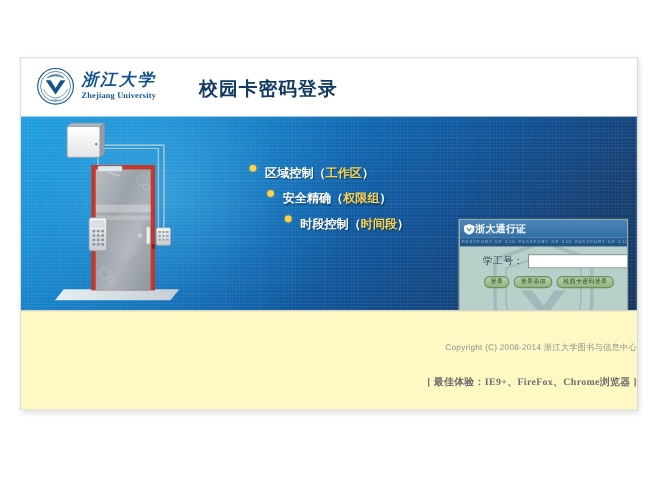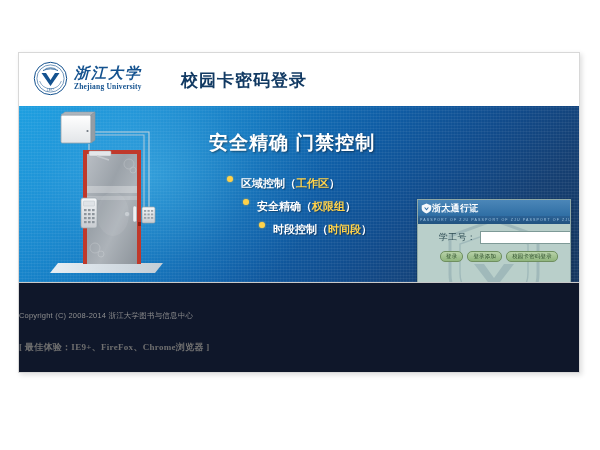--- a/index.html
+++ b/index.html
@@ -65,20 +65,21 @@
   }
   #logo-en {
     font-family: "Liberation Serif", serif;
     font-size: 7.5px;
     font-weight: bold;
     color: #14528f;
     letter-spacing: 0.2px;
     white-space: nowrap;
     display: block;
     margin-top: 2px;
+    text-align: center;
   }
   #header-title {
     position: absolute;
     left: 162px;
     top: 16px;
     font-size: 17px;
     font-weight: bold;
     color: #123a63;
     letter-spacing: 1px;
     white-space: nowrap;
@@ -278,23 +279,23 @@
     line-height: 1;
     letter-spacing: 0.3px;
     font-family: "Liberation Sans", sans-serif;
     cursor: pointer;
   }
 
   
   #site-footer {
     position: relative;
     height: 112px;
-    background: #0f172a;
+    background: #fef9c3;
     border-top: 1px solid #c9c9c9;
-    text-align: left;
+    text-align: right;
   }
   #footer-copyright {
     font-size: 7.5px;
     color: #8f8f8f;
     padding-top: 28px;
     letter-spacing: 0.2px;
     white-space: nowrap;
   }
   #footer-browsers {
     font-family: "Liberation Serif", serif;
@@ -431,21 +432,20 @@
               <rect x="108" y="103.5" width="2.2" height="1.8"></rect>
             <rect x="101" y="107" width="2.2" height="1.8"></rect>
               <rect x="104.5" y="107" width="2.2" height="1.8"></rect>
               <rect x="108" y="107" width="2.2" height="1.8"></rect>
           </g>
         </g>
       </svg>
     </div>
 
     <div id="banner-copy">
-      <div id="banner-slogan">安全精确  门禁控制</div>
 
       <div class="banner-bullet" id="bullet-0">
         <span class="bullet-dot"></span>
         <span>区域控制（</span>
         <span class="bullet-accent">工作区</span>
         <span>）</span>
       </div>
 
       <div class="banner-bullet" id="bullet-1">
         <span class="bullet-dot"></span>

